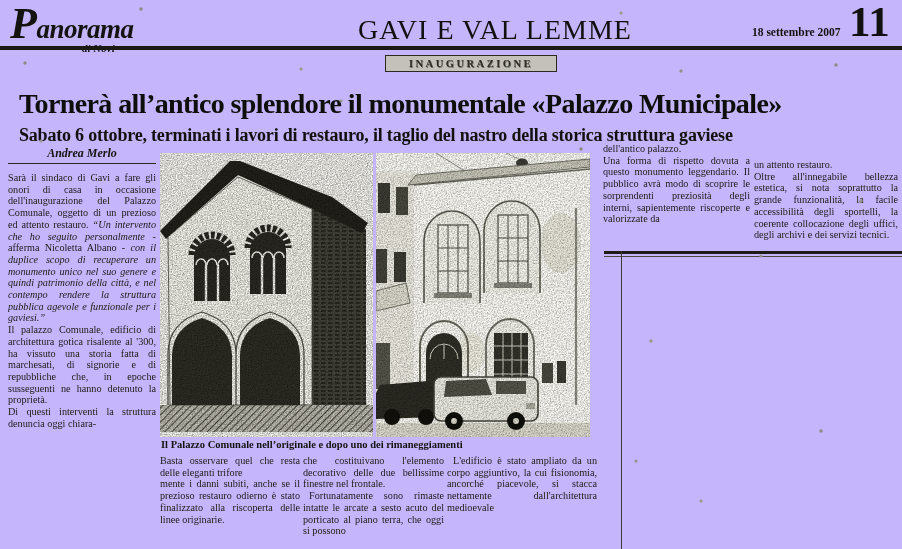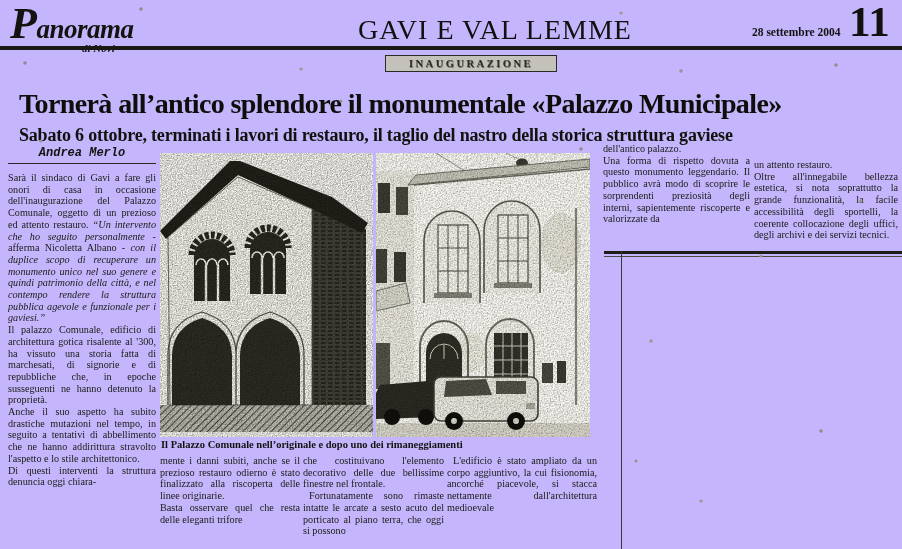--- a/index.html
+++ b/index.html
@@ -39,21 +39,21 @@
     font-size:28px;font-weight:bold;letter-spacing:-0.6px;white-space:nowrap;
     color:#0e0e0b;
   }
   .subheadline{
     position:absolute;left:7px;top:113px;width:894px;margin:12px;
     font-size:18px;font-weight:bold;letter-spacing:-0.2px;white-space:nowrap;
     color:#12110d;
   }
   
   .byline{position:absolute;left:8px;top:146px;width:148px;text-align:center;
-    font-size:12px;font-weight:bold;font-style:italic;color:#14130f;font-family:Liberation Mono, monospace;}
+    font-size:12px;font-weight:bold;font-style:italic;color:#14130f;}
   .byline-rule{position:absolute;left:8px;top:163px;width:148px;height:1.2px;background:#2a2923;}
   .coltext{
     position:absolute;font-size:10.2px;line-height:11.7px;font-weight:400;
     text-align:justify;color:#1c1b15;overflow:hidden;
   }
   .coltext p{margin:0;}
   .coltext p.ind{text-indent:6px;}
   .it{font-style:italic;}
   .c1{left:8px;top:172px;width:148px;height:377px;}
   .c2{left:160px;top:455px;width:140px;height:94px;}
@@ -86,35 +86,34 @@
 </head>
 <body>
 
 <div class="page">
 
   <div class="masthead">
     <div class="masthead-title">Panorama</div>
     <div class="masthead-sub">di Novi</div>
   </div>
   <div class="section-title">GAVI E VAL LEMME</div>
-  <div class="issue-date">28 settembre 2004</div>
+  <div class="issue-date">18 settembre 2007</div>
   <div class="page-number">11</div>
   <div class="header-rule"></div>
 
   <div class="kicker">INAUGURAZIONE</div>
 
   <h1 class="headline">Tornerà all’antico splendore il monumentale «Palazzo Municipale»</h1>
   <h2 class="subheadline">Sabato 6 ottobre, terminati i lavori di restauro, il taglio del nastro della storica struttura gaviese</h2>
 
   <div class="byline">Andrea Merlo</div>
   <div class="byline-rule"></div>
   <div class="coltext c1">
     <p><span>Sarà il sindaco di Gavi a fare gli onori di casa in occasione dell'inaugurazione del Palazzo Comunale, oggetto di un prezioso ed attento restauro. </span><span class="it">“Un intervento che ho seguito personalmente </span><span>- afferma Nicoletta Albano </span><span class="it">- con il duplice scopo di recuperare un monumento unico nel suo genere e quindi patrimonio della città, e nel contempo rendere la struttura pubblica agevole e funzionale per i gaviesi.”</span></p>
     <p>Il palazzo Comunale, edificio di architettura gotica risalente al '300, ha vissuto una storia fatta di marchesati, di signorie e di repubbliche che, in epoche susseguenti ne hanno detenuto la proprietà.</p>
-    <p>Anche il suo aspetto ha subito drastiche mutazioni nel tempo, in seguito a tentativi di abbellimento che ne hanno addirittura stravolto l'aspetto e lo stile architettonico.</p>
     <p>Di questi interventi la struttura denuncia oggi chiara-</p>
   </div>
 
   <svg class="photo photo-left" viewBox="0 0 213 284" xmlns="http://www.w3.org/2000/svg">
     <defs>
       <filter id="grain1">
           <feTurbulence type="fractalNoise" baseFrequency="0.8" numOctaves="2"></feTurbulence>
         <feColorMatrix type="matrix" values="0 0 0 0 0  0 0 0 0 0  0 0 0 0 0  0.9 0.9 0.9 0 -1.05"></feColorMatrix>
         </filter>
       <pattern id="hatch1" width="5" height="5" patternUnits="userSpaceOnUse" patternTransform="rotate(45)">
@@ -241,22 +240,22 @@
       <circle cx="140" cy="268" r="9" fill="#0f0f0a"></circle>
         <circle cx="140" cy="268" r="3" fill="#d8d6c9"></circle>
     </g>
 
     <rect width="214" height="284" filter="url(#grain2)" opacity="0.45"></rect>
   </svg>
 
   <div class="caption">Il Palazzo Comunale  nell’originale  e dopo uno dei rimaneggiamenti</div>
 
   <div class="coltext c2">
+    <p>Basta osservare quel che resta delle eleganti trifore</p>
     <p>mente i danni subiti, anche se il prezioso restauro odierno è stato finalizzato alla riscoperta delle linee originarie.</p>
-    <p>Basta osservare quel che resta delle eleganti trifore</p>
   </div>
   <div class="coltext c3">
     <p>che costituivano l'elemento decorativo delle due bellissime finestre nel frontale.</p>
     <p class="ind">Fortunatamente sono rimaste intatte le arcate a sesto acuto del porticato al piano terra, che oggi si possono</p>
   </div>
   <div class="coltext c4">
     <p class="ind">L'edificio è stato ampliato da un corpo aggiuntivo, la cui fisionomia, ancorché piacevole, si stacca nettamente dall'architettura medioevale</p>
   </div>
 
   <div class="coltext c5">

